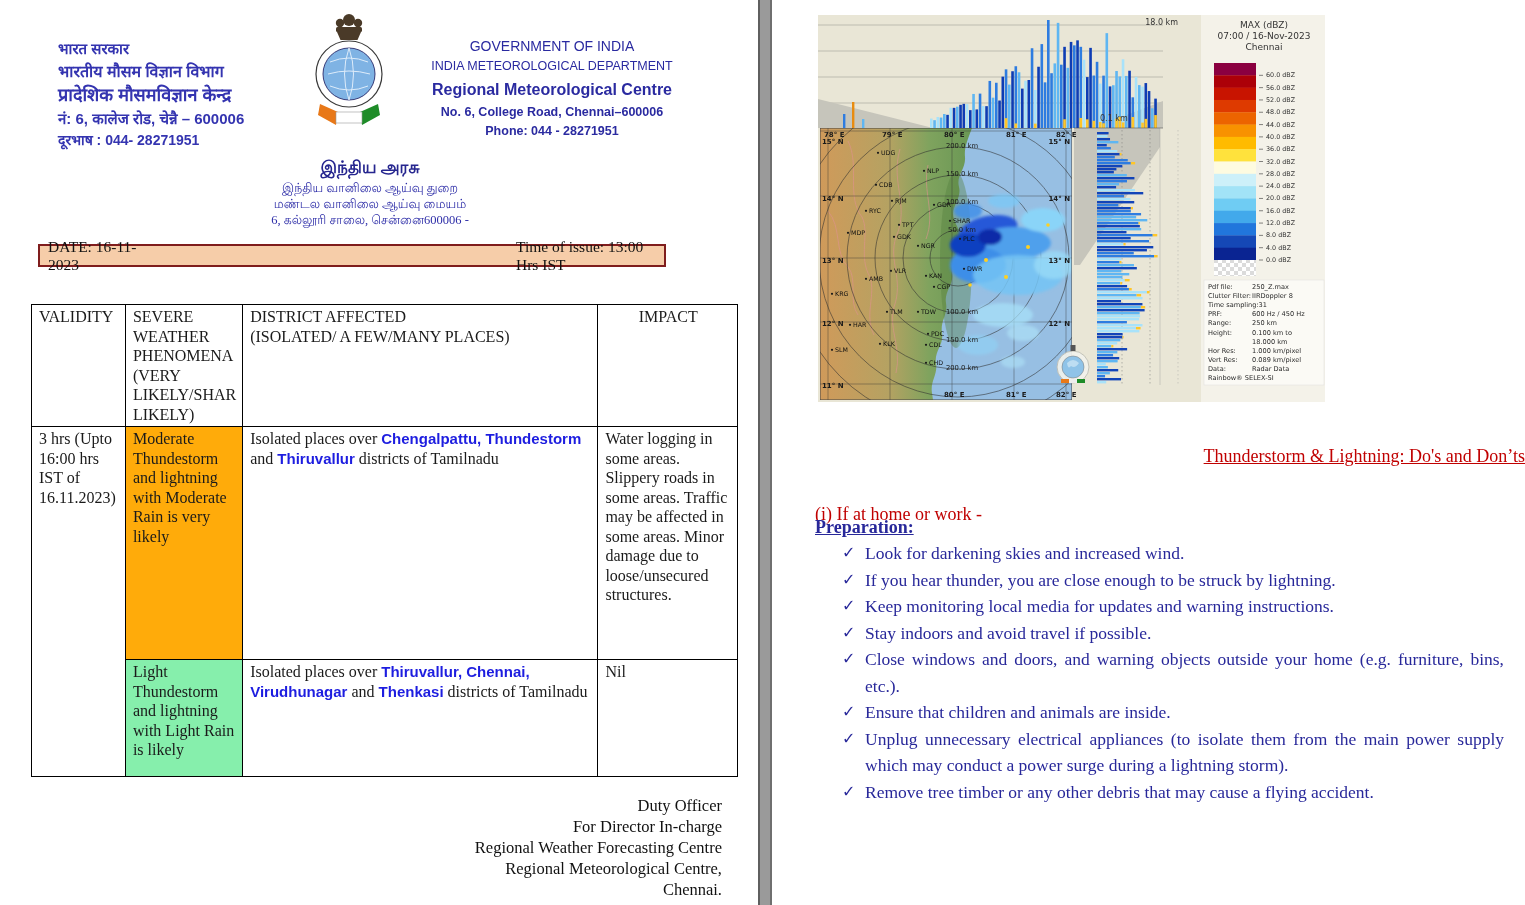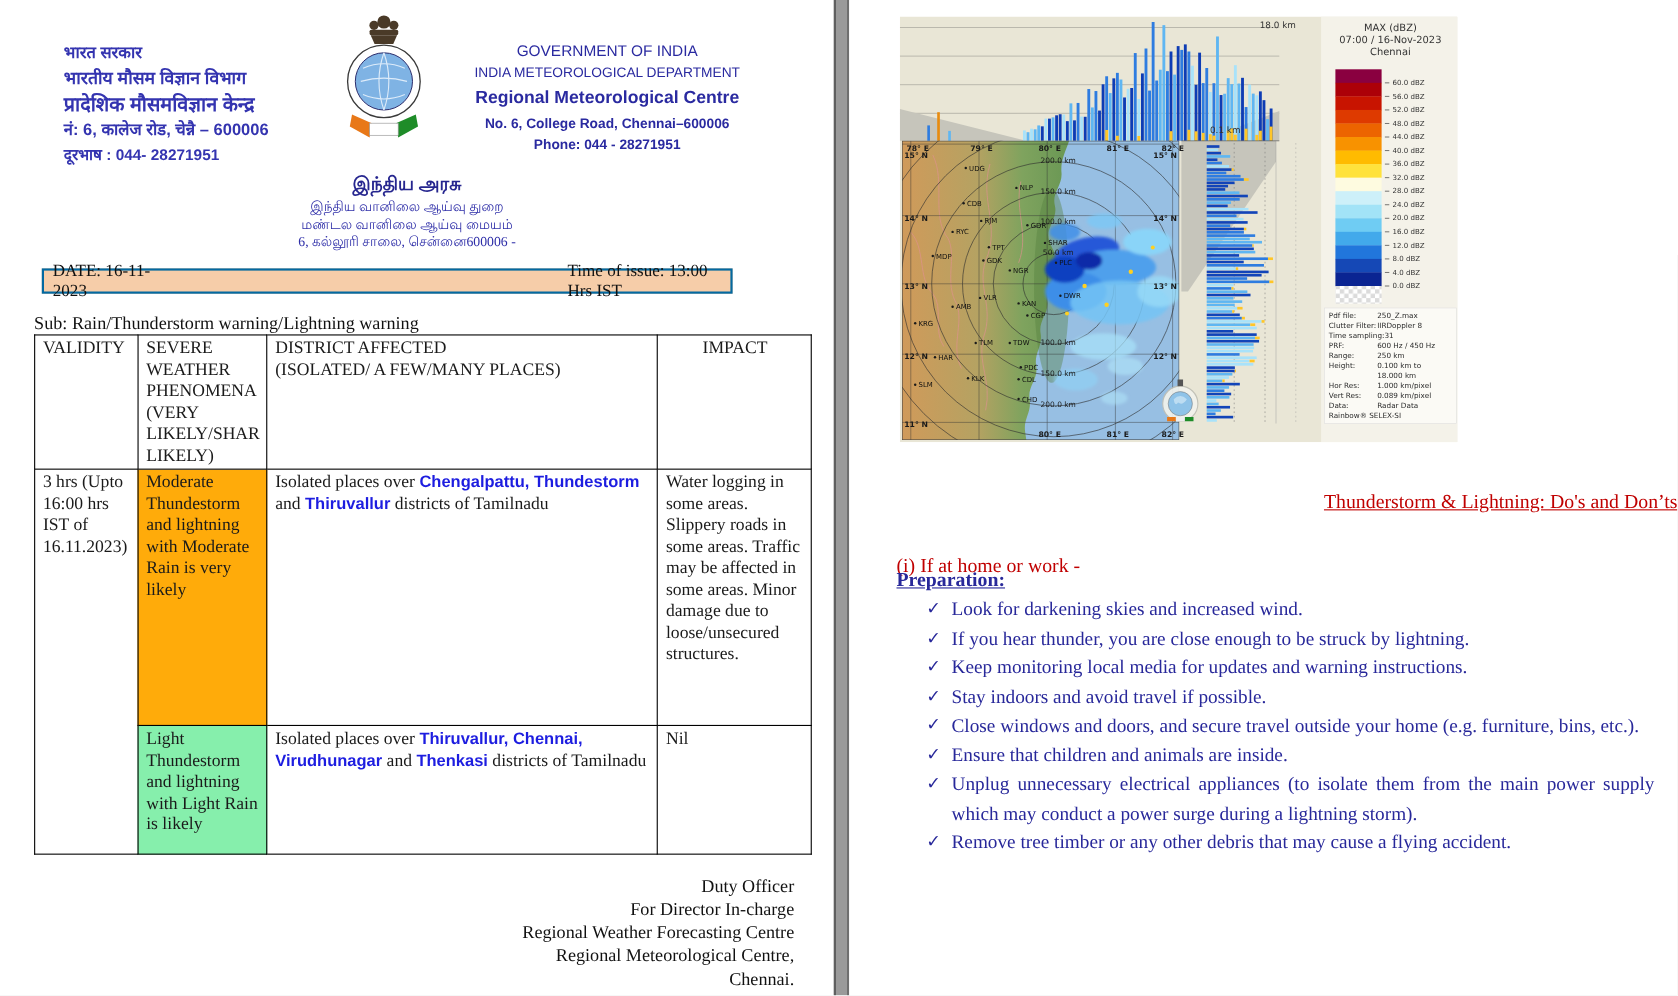--- a/index.html
+++ b/index.html
@@ -24,21 +24,21 @@
   .english-block .e2 { font-size:12.5px; line-height:19px; }
   .english-block .e3 { font-size:16px; font-weight:bold; line-height:23px; margin-top:2px;}
   .english-block .e4 { font-size:12.5px; font-weight:bold; line-height:19px; margin-top:2px;}
   .english-block .e5 { font-size:12.5px; font-weight:bold; line-height:19px; }
 
   .tamil-block { position:absolute; left:238px; top:156px; width:264px; text-align:center; color:#2E2EA8; }
   .tamil-block .t-title { font-size:17px; font-weight:bold; line-height:24px; color:#26268F; }
   .tamil-block .t-line  { font-size:12.5px; line-height:16px; }
 
   .date-bar { position:absolute; left:38px; top:244px; width:628px; height:23px;
-              background:#F6CDA9; border:2px solid #0369a1; display:flex; align-items:center;
+              background:#F6CDA9; border:2px solid #7f1d1d; display:flex; align-items:center;
               font-size:15.5px; color:#111; }
   .date-bar .d-date { margin-left:8px; }
   .date-bar .d-time { margin-left:370px; }
 
   .subject { position:absolute; left:31px; top:284px; font-size:16.5px; color:#111; }
 
   .warning-table { position:absolute; left:31px; top:304px; width:707px; border-collapse:collapse;
                    font-size:16px; color:#1a1a1a; }
   .warning-table th, .warning-table td { border:1.5px solid #000; vertical-align:top;
                    padding:2px 6px 2px 7px; text-align:left; font-weight:normal; line-height:19.5px; }
@@ -137,21 +137,20 @@
       <div class="t-line">இந்திய வானிலை ஆய்வு துறை</div>
       <div class="t-line">மண்டல வானிலை ஆய்வு மையம்</div>
       <div class="t-line">6, கல்லூரி சாலை, சென்னை600006 -</div>
     </div>
 
     <div class="date-bar">
       <span class="d-date">DATE: 16-11-2023</span>
       <span class="d-time">Time of issue: 13:00  Hrs IST</span>
     </div>
 
-    <div class="subject">Sub: Rain/Thunderstorm warning/Lightning warning</div>
 
     <table class="warning-table">
       <tbody>
           <tr>
         <th class="col-validity">VALIDITY</th>
         <th class="col-phenomena">SEVERE WEATHER PHENOMENA (VERY LIKELY/SHAR LIKELY)</th>
         <th class="col-district">DISTRICT AFFECTED
 (ISOLATED/ A FEW/MANY PLACES)</th>
         <th class="col-impact">IMPACT</th>
       </tr>
@@ -668,21 +667,21 @@
         <div class="dd-item">
           <span class="check">✓</span>
           <span class="dd-text">Keep monitoring local media for updates and warning instructions.</span>
         </div>
         <div class="dd-item">
           <span class="check">✓</span>
           <span class="dd-text">Stay indoors and avoid travel if possible.</span>
         </div>
         <div class="dd-item">
           <span class="check">✓</span>
-          <span class="dd-text">Close windows and doors, and secure travel outside your home (e.g. furniture, bins, etc.).</span>
+          <span class="dd-text">Close windows and doors, and warning objects outside your home (e.g. furniture, bins, etc.).</span>
         </div>
         <div class="dd-item">
           <span class="check">✓</span>
           <span class="dd-text">Ensure that children and animals are inside.</span>
         </div>
         <div class="dd-item">
           <span class="check">✓</span>
           <span class="dd-text">Unplug unnecessary electrical appliances (to isolate them from the main power supply which may conduct a power surge during a lightning storm).</span>
         </div>
         <div class="dd-item">

